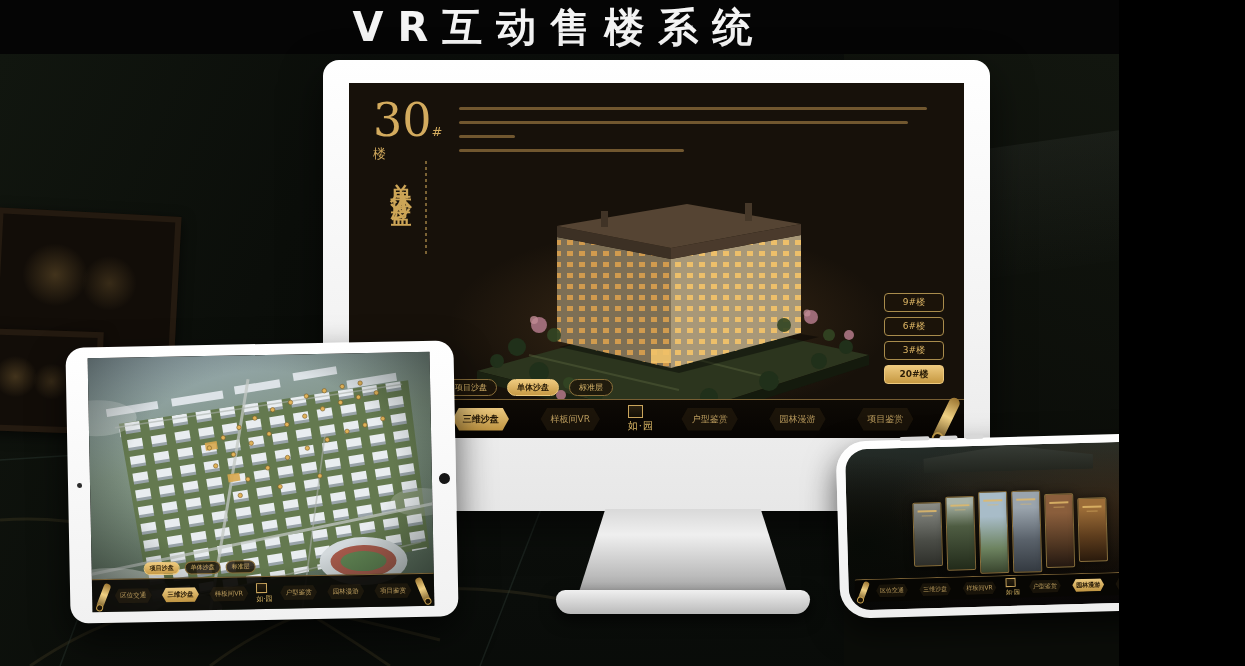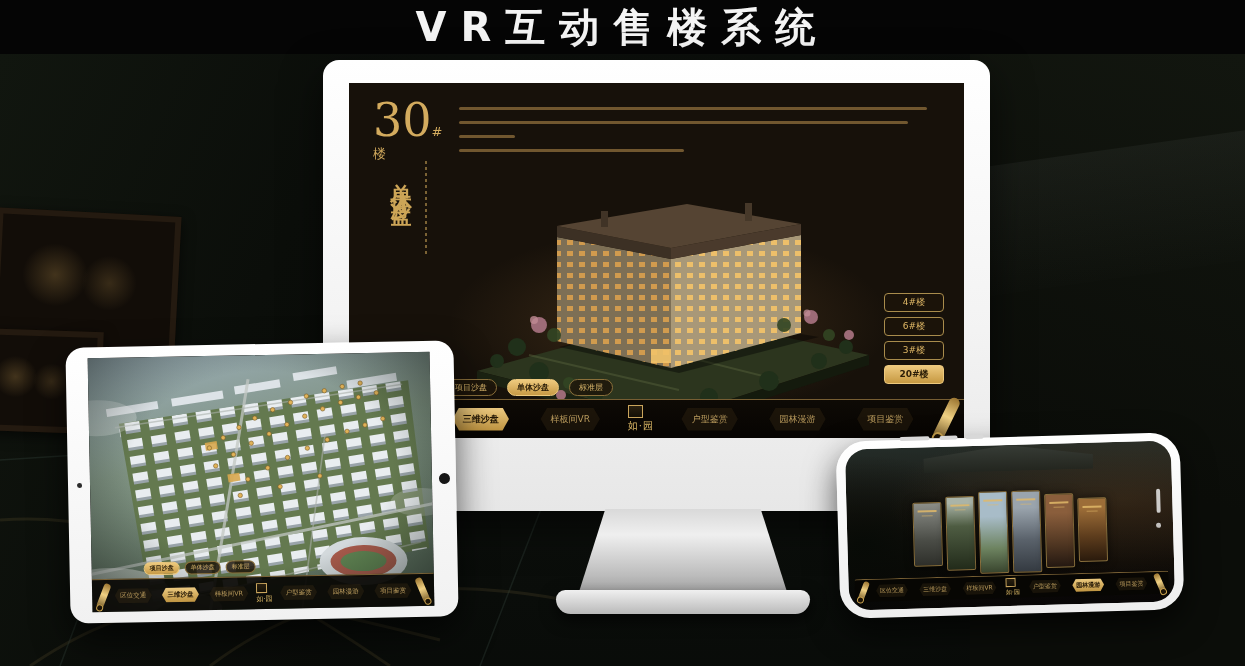--- a/index.html
+++ b/index.html
@@ -1,16 +1,16 @@
 <!DOCTYPE html>
 <html><head>
 <meta charset="utf-8">
 <style>
   html,body{margin:0;padding:0;background:#000;}
-  .stage{position:relative;width:1245px;height:666px;overflow:hidden;
+  .stage{position:relative;width:1119px;height:666px;overflow:hidden;
     background:radial-gradient(120% 90% at 50% 40%, #10130f 0%, #0a0d0a 55%, #060806 100%);
     font-family:"DejaVu Sans","Liberation Sans",sans-serif;}
 
   
   .bg-left{position:absolute;left:0;top:54px;width:330px;height:612px;
     background:linear-gradient(115deg,#11160f 0%,#0b0e0a 60%,#090b08 100%);}
   .bg-right{position:absolute;right:0;top:54px;width:275px;height:612px;
     background:linear-gradient(200deg,#12160f 0%,#0b0d09 65%);}
   .bg-band{position:absolute;right:0;top:150px;width:280px;height:130px;
     background:linear-gradient(180deg,rgba(70,75,70,.18),rgba(30,34,30,.05));transform:skewY(-8deg);}
@@ -218,21 +218,21 @@
             <circle cx="500" cy="252" r="5"></circle>
             <circle cx="212" cy="312" r="5"></circle>
         </g>
         <g fill="#c08b93" opacity="0.8">
             <circle cx="185" cy="237" r="4"></circle>
             <circle cx="458" cy="230" r="3.5"></circle>
           </g>
       </svg>
 
       <div class="ms-floors">
-        <button class="floor-btn">4#楼</button>
+        <button class="floor-btn">9#楼</button>
         <button class="floor-btn">6#楼</button>
         <button class="floor-btn">3#楼</button>
         <button class="floor-btn on">20#楼</button>
       </div>
 
       <div class="ms-tabs">
         <span class="pill">项目沙盘</span>
         <span class="pill on">单体沙盘</span>
         <span class="pill">标准层</span>
       </div>

